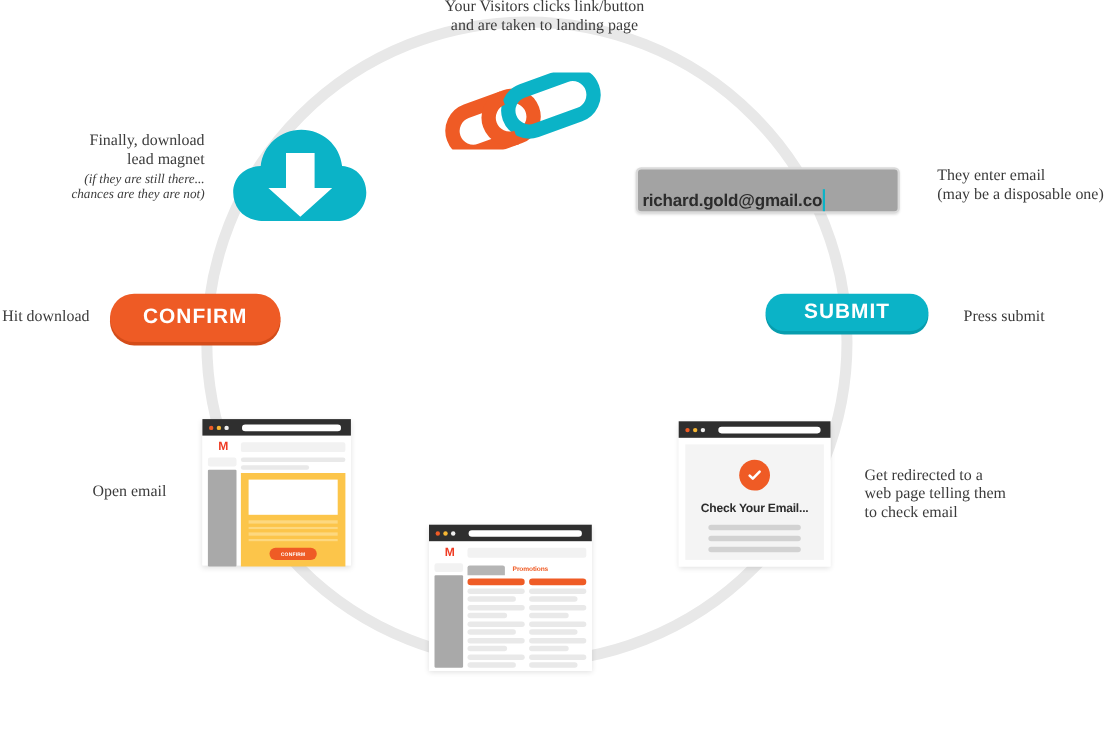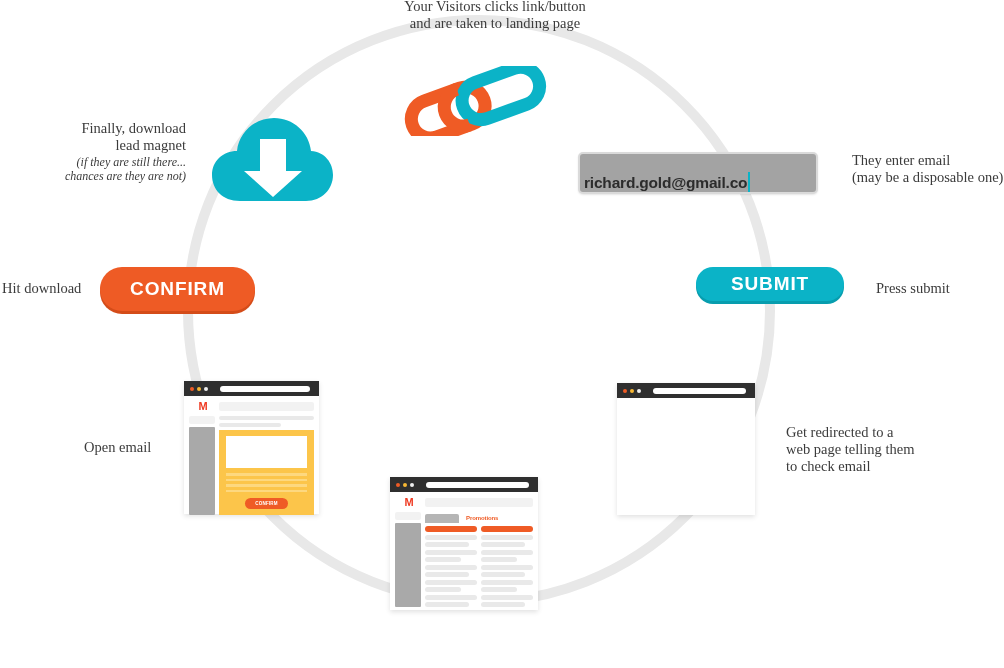--- a/index.html
+++ b/index.html
@@ -261,20 +261,33 @@
 
   <div class="pill" id="btn-submit">SUBMIT</div>
 
   <div class="browser" id="win-check">
     <div class="titlebar">
       <span class="dot red"></span>
       <span class="dot yellow"></span>
       <span class="dot white"></span>
       <span class="urlbar"></span>
     </div>
+    <div class="canvas">
+      <div class="card">
+        <div class="check-circle">
+          <svg width="16" height="16" viewBox="0 0 16 16">
+            <path d="M3.5 8.3 L6.4 11.2 L12.6 4.8" fill="none" stroke="#ffffff" stroke-width="2.3" stroke-linecap="round" stroke-linejoin="round"></path>
+          </svg>
+        </div>
+        <div class="check-title">Check Your Email...</div>
+        <div class="gline"></div>
+        <div class="gline"></div>
+        <div class="gline"></div>
+      </div>
+    </div>
   </div>
 
   <div class="browser" id="win-open">
     <div class="titlebar">
       <span class="dot red"></span>
       <span class="dot yellow"></span>
       <span class="dot white"></span>
       <span class="urlbar"></span>
     </div>
     <div class="canvas">

